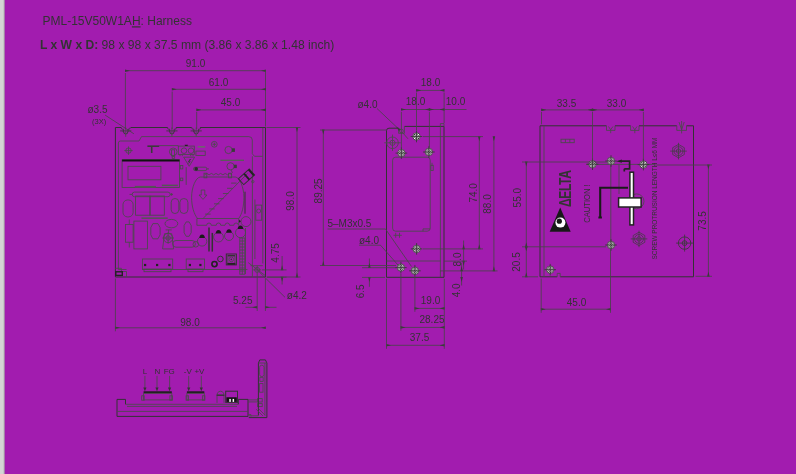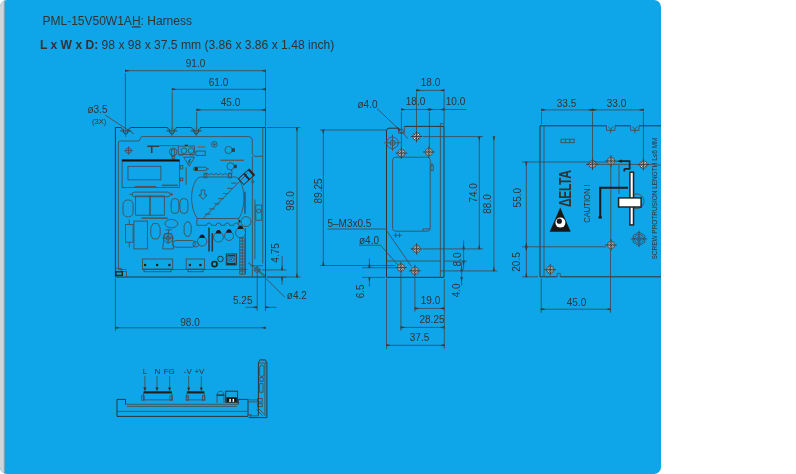--- a/index.html
+++ b/index.html
@@ -1,16 +1,16 @@
 <!DOCTYPE html>
 <html><head>
 <meta charset="utf-8">
 <style>
 html,body{margin:0;padding:0;background:#fff;}
-#page{position:relative;width:661px;height:474px;background:#0ea5e9;overflow:hidden;border-radius:7px;}
+#page{position:relative;width:796px;height:474px;background:#a21caf;overflow:hidden;}
 svg{position:absolute;left:0;top:0;}
 text{font-family:"Liberation Sans",sans-serif;fill:#333;}
 .t10{font-size:10px;}
 .t7{font-size:7.5px;}
 .ln{fill:none;stroke:#333;stroke-width:1;}
 .lt{fill:none;stroke:#4a4a4a;stroke-width:0.85;}
 .dm{fill:none;stroke:#454545;stroke-width:0.8;}
 </style>
 </head>
 <body>

